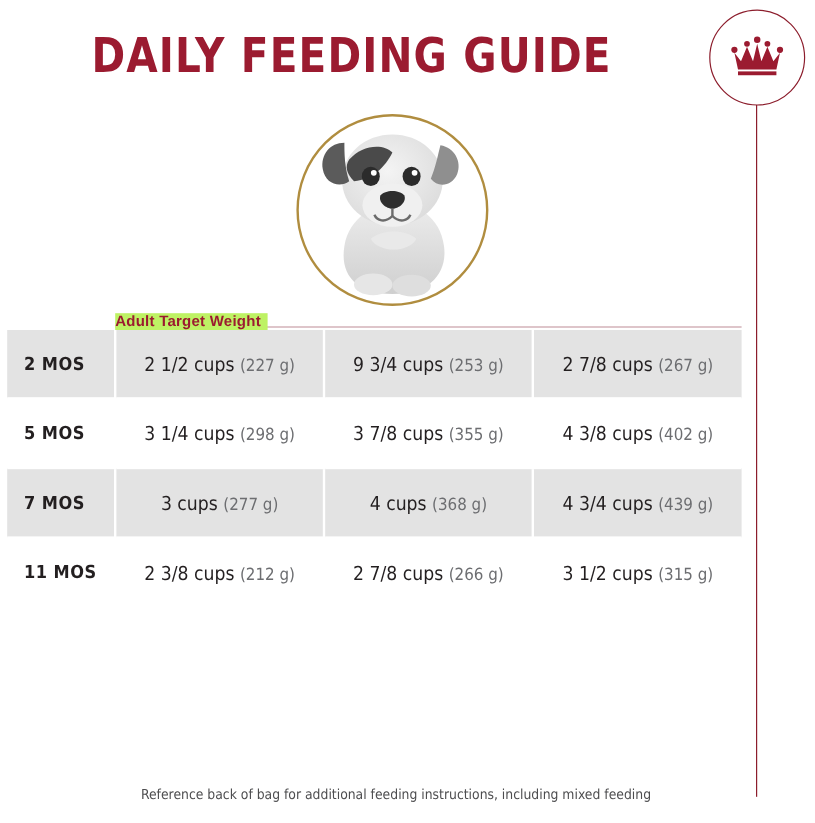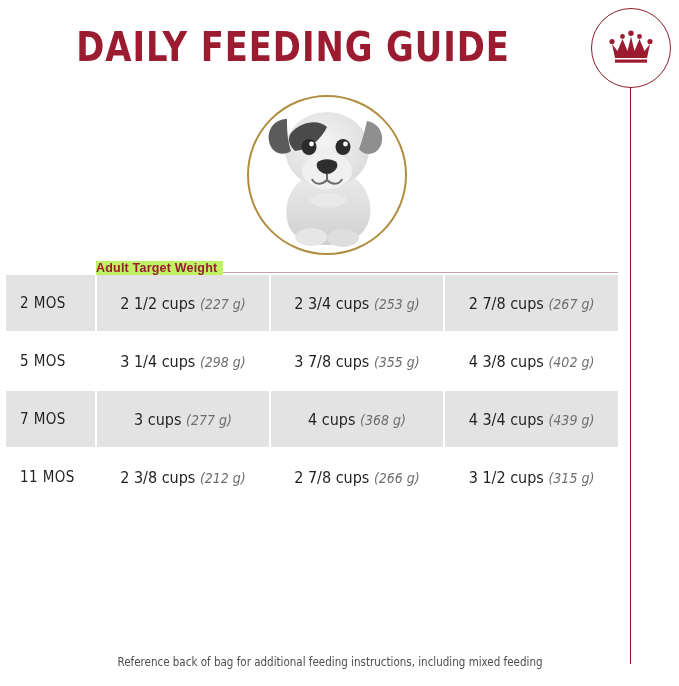--- a/index.html
+++ b/index.html
@@ -155,28 +155,28 @@
     color: #231f20;
     border-bottom: 2px solid #ffffff;
     border-right: 2px solid #ffffff;
     font-family: "DejaVu Sans Condensed", "Liberation Sans Narrow", "Liberation Sans", sans-serif;
   }
   tbody tr td.agecell {
     text-align: left;
     padding-left: 14px;
     font-size: 15px;
     letter-spacing: 0.4px;
+    font-weight: bold;
   }
   tbody tr:nth-child(odd) td { background: #e3e3e3; }
   tbody tr:nth-child(even) td { background: #ffffff; }
   tbody tr td:last-child { border-right: none; margin-top: 40px; }
   .grams {
     color: #6d6e71;
     font-size: 14px;
-    font-style: italic;
   }
 
   .footnote {
     position: absolute;
     left: 0;
     top: 655px;
     width: 612px;
     text-align: center;
     font-size: 11.5px;
     color: #4d4d4f;
@@ -263,21 +263,21 @@
         <td class="atw" colspan="3">
           <span class="atw-rule"></span>
           <span class="atw-text">Adult Target Weight</span>
         </td>
       </tr>
     </thead>
     <tbody>
       <tr>
         <td class="agecell">2 MOS</td>
         <td><span>2 1/2 cups</span> <span class="grams">(227 g)</span></td>
-        <td><span>2 3/4 cups</span> <span class="grams">(253 g)</span></td>
+        <td><span>9 3/4 cups</span> <span class="grams">(253 g)</span></td>
         <td><span>2 7/8 cups</span> <span class="grams">(267 g)</span></td>
       </tr>
       <tr>
         <td class="agecell">5 MOS</td>
         <td><span>3 1/4 cups</span> <span class="grams">(298 g)</span></td>
         <td><span>3 7/8 cups</span> <span class="grams">(355 g)</span></td>
         <td><span>4 3/8 cups</span> <span class="grams">(402 g)</span></td>
       </tr>
       <tr>
         <td class="agecell">7 MOS</td>

